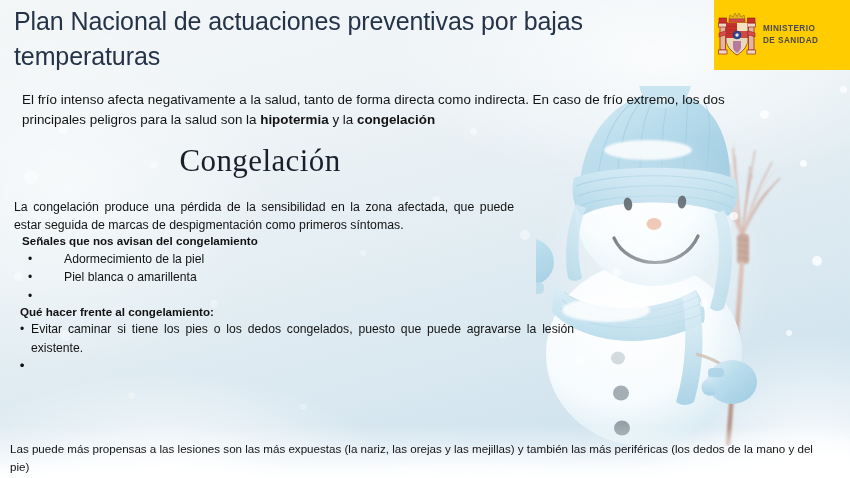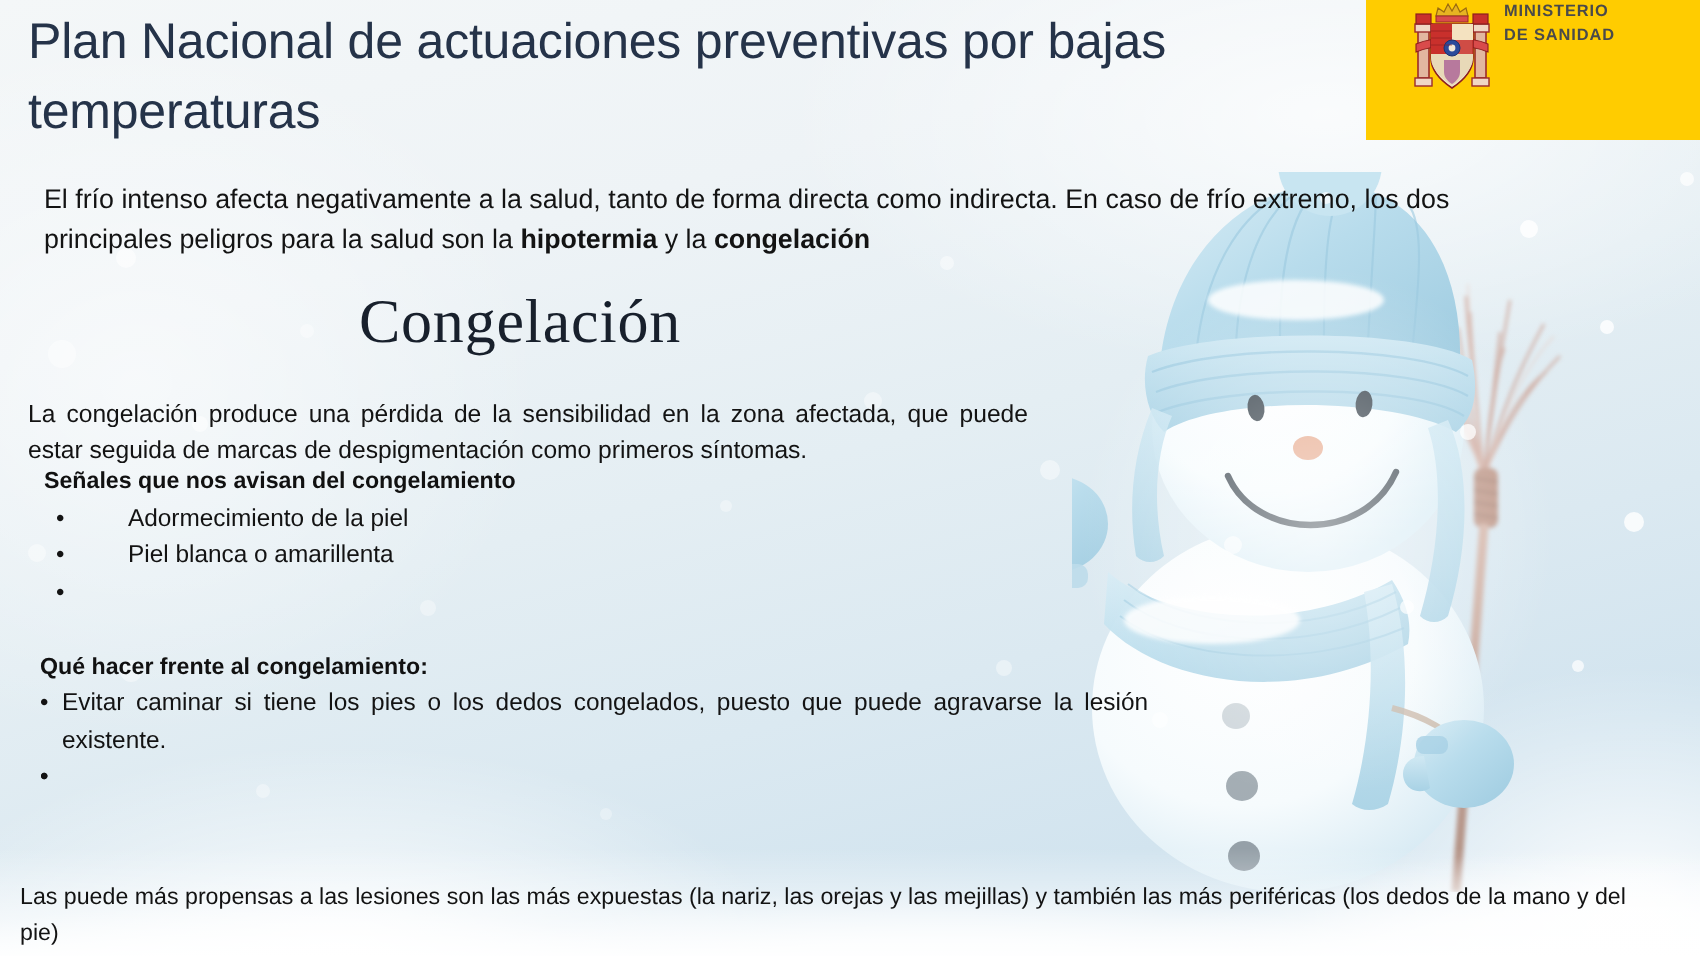--- a/index.html
+++ b/index.html
@@ -40,22 +40,22 @@
   
   .flake{position:absolute;border-radius:50%;background:#ffffff;pointer-events:none;}
 
   
   .title{
     position:absolute;left:14px;top:4px;width:660px;
     font-size:25px;line-height:1.38;font-weight:400;color:#253349;
     letter-spacing:-.1px;
   }
   .logo{
-    position:absolute;right:0;top:0;width:167px;height:70px;background:#FFCC00;
-    display:flex;align-items:flex-start;gap:7px;padding-left:24px;box-sizing:border-box;
+    position:absolute;right:0;top:0;width:136px;height:70px;background:#FFCC00;
+    display:flex;align-items:center;gap:7px;padding-left:4px;box-sizing:border-box;
   }
   .coa{width:38px;height:48px;flex:0 0 38px;}
   .logo-text{
     font-size:8.2px;line-height:1.42;font-weight:700;color:#4a4a4a;
     letter-spacing:.45px;white-space:nowrap;
   }
 
   
   .intro{
     position:absolute;left:22px;top:90px;width:712px;
@@ -76,21 +76,21 @@
 
   .blockA{position:absolute;left:22px;top:233px;width:420px;}
   .blockA .h{font-size:11.6px;font-weight:700;color:#111;line-height:1.45;}
   .blockA ul{list-style:none;margin:0;padding:0;}
   .blockA li{
     position:relative;padding-left:42px;font-size:12.2px;line-height:1.53;color:#131313;
   }
   .blockA li .bul{position:absolute;left:6px;top:0;font-size:12px;color:#131313;}
 
   .blockB{position:absolute;left:20px;top:303px;width:554px;}
-  .blockB .h{font-size:11.6px;font-weight:700;color:#111;line-height:1.48;margin-top:22px;}
+  .blockB .h{font-size:11.6px;font-weight:700;color:#111;line-height:1.48;}
   .blockB ul{list-style:none;margin:0;padding:0;}
   .blockB li{
     position:relative;padding-left:11px;font-size:12.2px;line-height:1.52;color:#131313;
     text-align:justify;
   }
   .blockB li .bul{position:absolute;left:0;top:0;font-size:12px;color:#131313;}
 
   .footnote{
     position:absolute;left:10px;top:440px;width:820px;
     font-size:11.6px;line-height:1.52;color:#131313;

